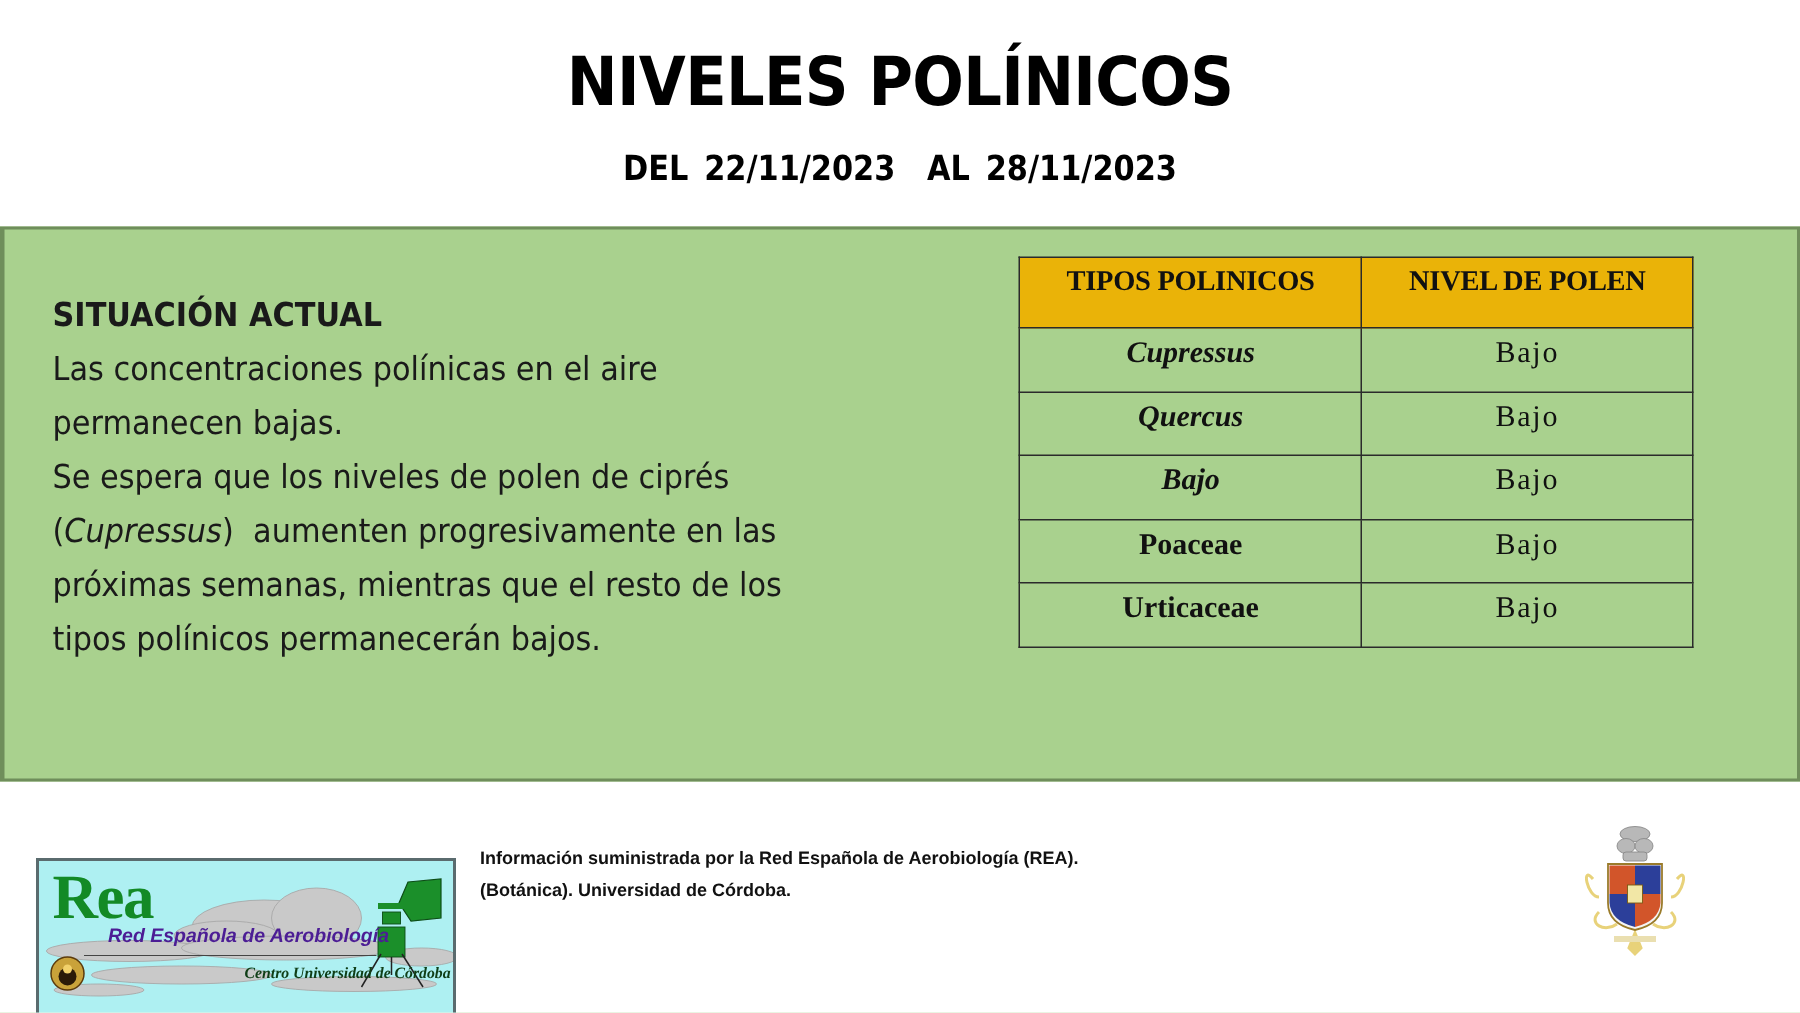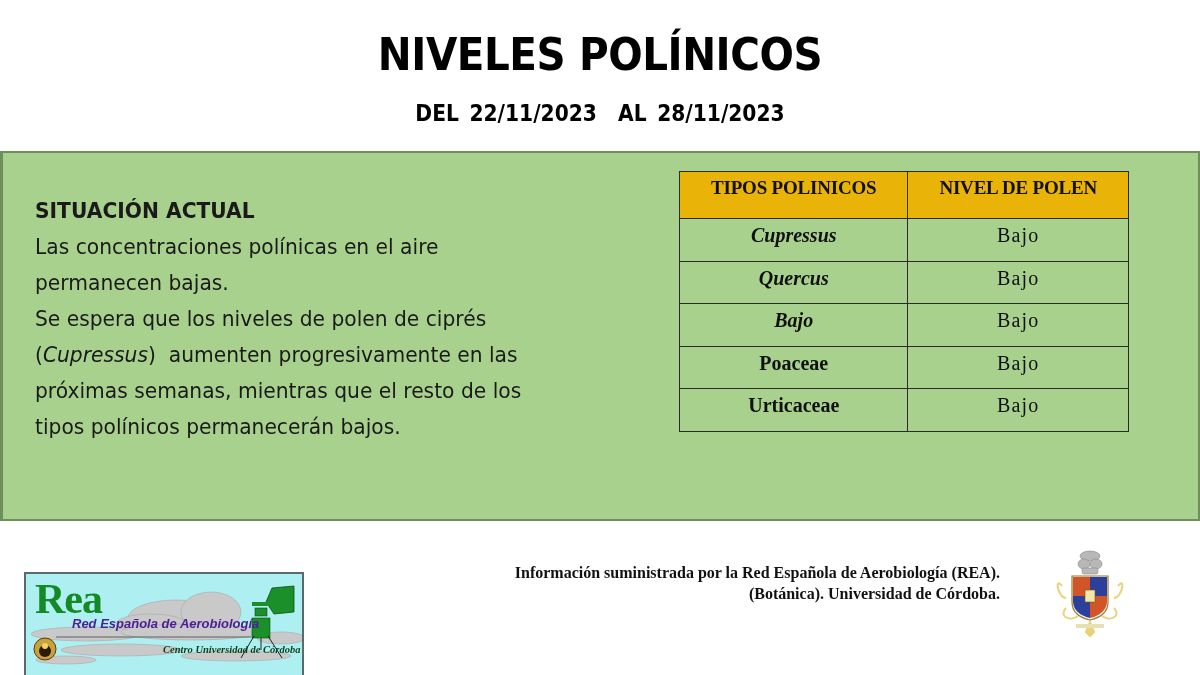--- a/index.html
+++ b/index.html
@@ -64,22 +64,22 @@
       position: absolute; left: 46px; top: 42px; font-family: Liberation Sans, sans-serif;
       font-weight: bold; font-style: italic; font-size: 13px; color: #4c1d95;
     }
     .rea-logo .rea-centro {
       position: absolute; left: 137px; top: 70px; font-family: "Liberation Serif", serif;
       font-weight: bold; font-style: italic; font-size: 10.5px; color: #0f3e17;
     }
     .rea-logo svg.clouds { position: absolute; left: 0; top: 0; }
 
     .footer-text {
-      position: absolute; left: 320px; top: 562px; width: 680px; text-align: right;
-      font-family: Liberation Serif, serif; font-weight: bold; font-size: 16px;
+      position: absolute; left: 320px; top: 562px; width: 680px; text-align: left;
+      font-family: Liberation Sans, sans-serif; font-weight: bold; font-size: 12px;
       line-height: 21px; color: #111;
     }
     .footer-text span { display: block; }
 
     .crest { position: absolute; left: 1052px; top: 546px; width: 76px; height: 92px; }
   </style>
 </head>
 <body>
 
 <div class="page">

